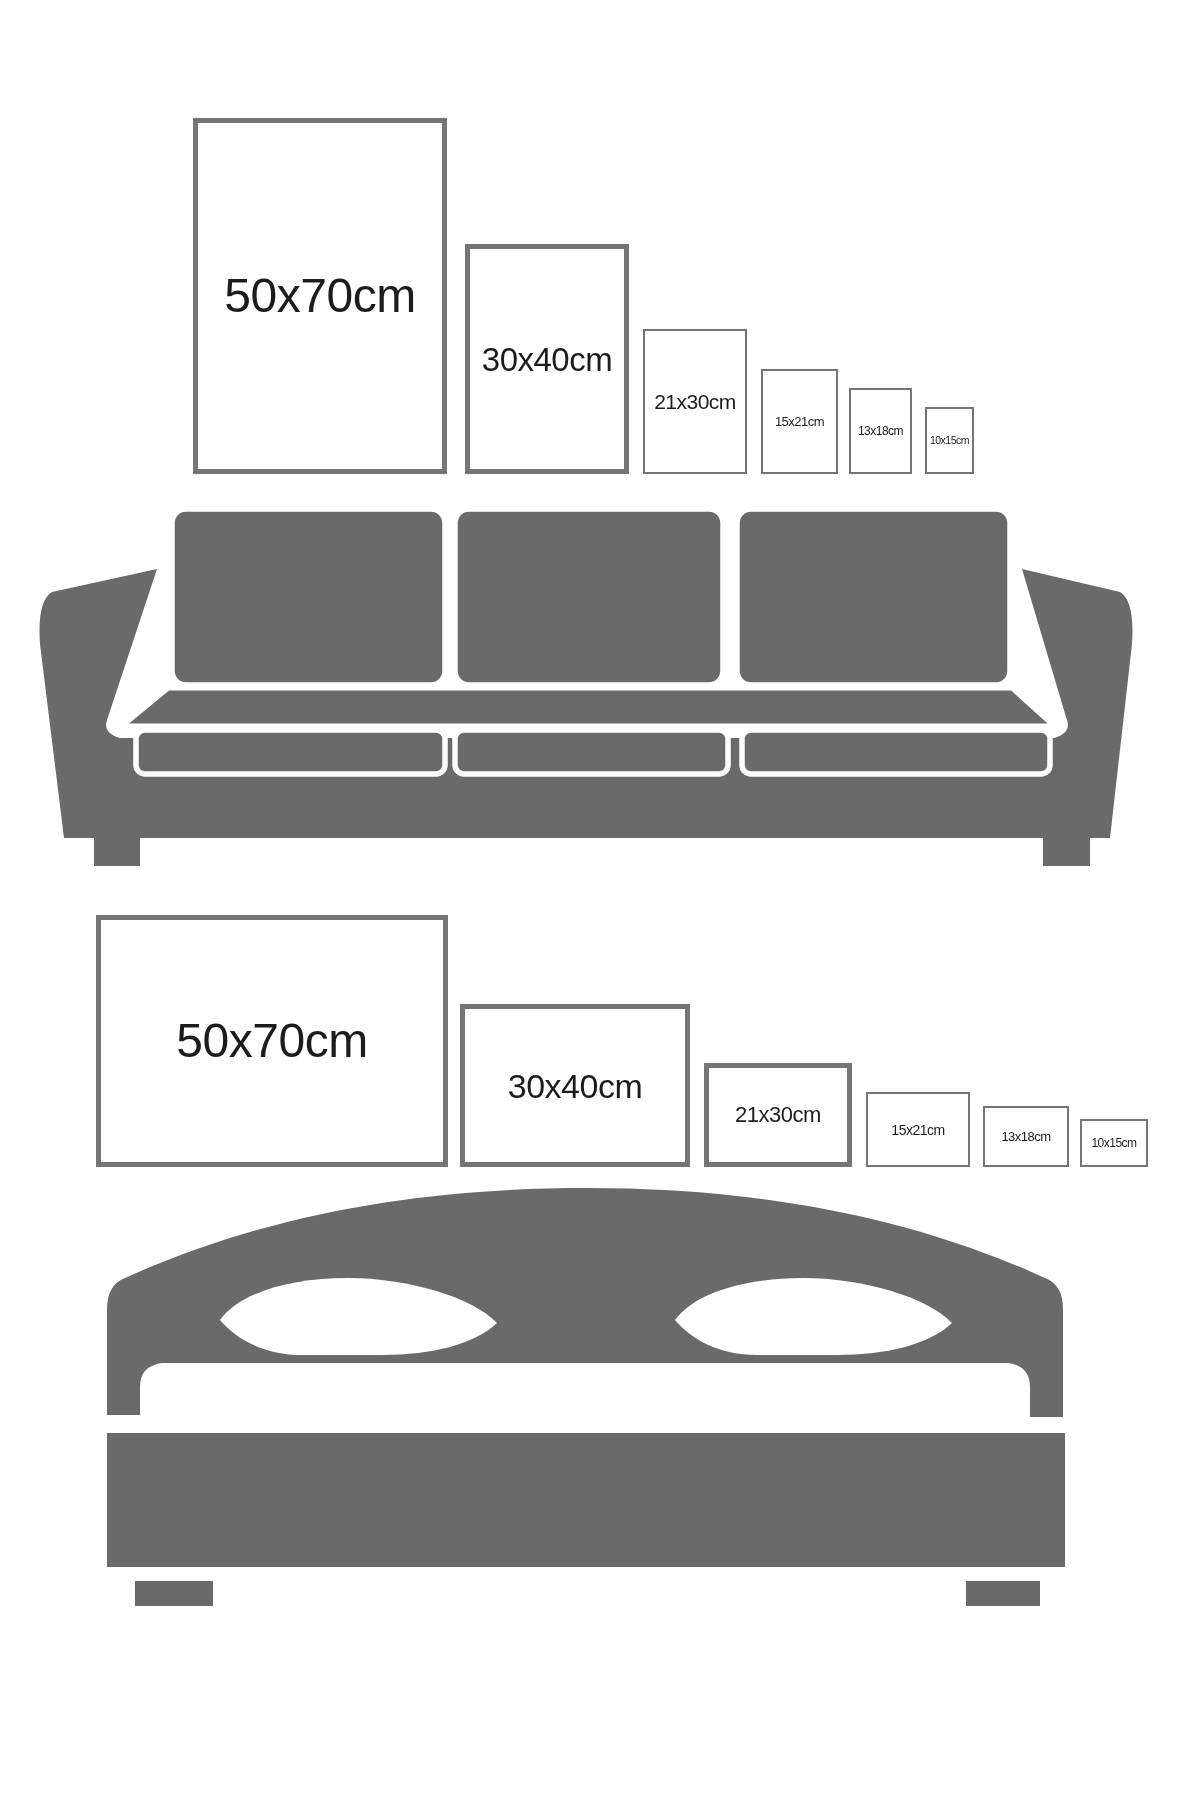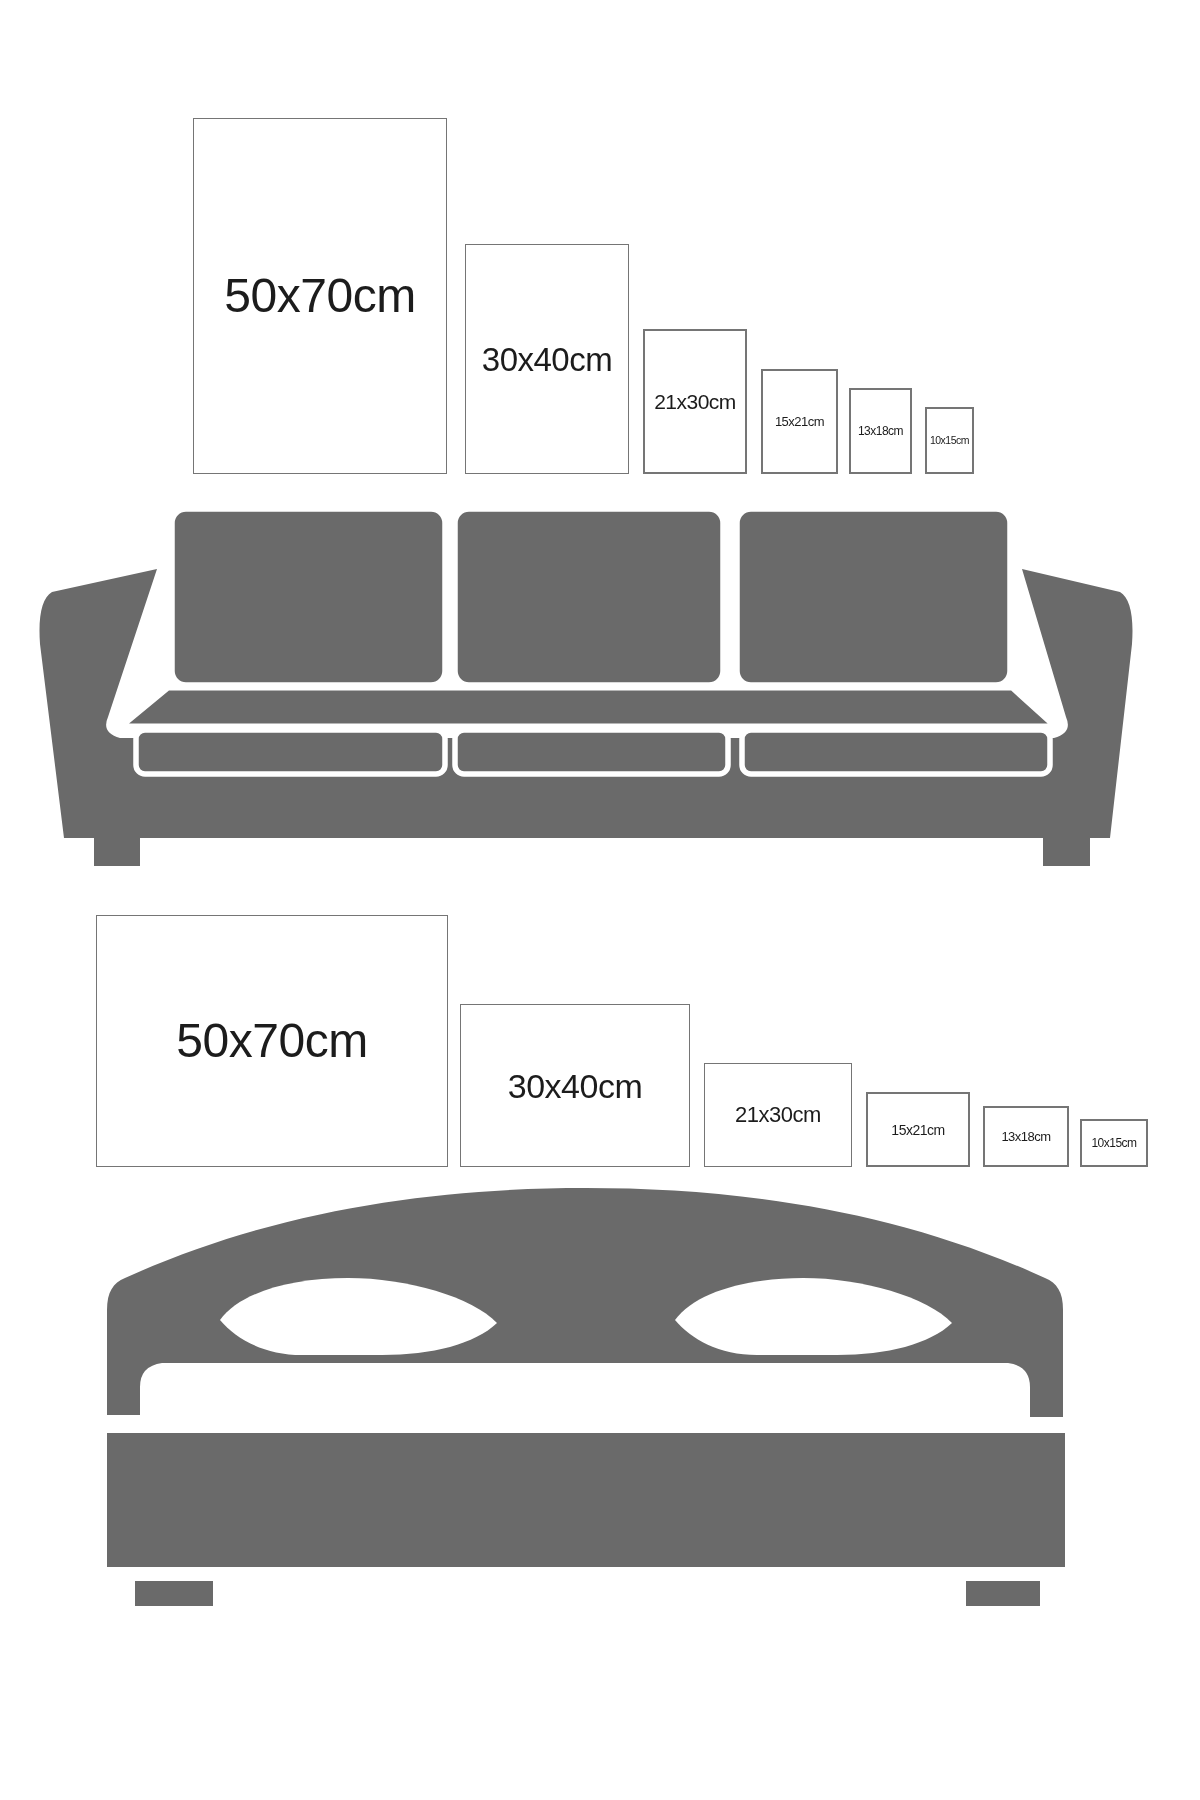--- a/index.html
+++ b/index.html
@@ -4,21 +4,21 @@
 <style>
   html,body{margin:0;padding:0;}
   body{
     width:1200px;height:1800px;position:relative;background:#ffffff;
     font-family:"Liberation Sans", sans-serif;
     overflow:hidden;
   }
   .canvas{position:absolute;inset:0;width:1200px;height:1800px;}
   .frame{
     position:absolute;box-sizing:border-box;background:#ffffff;
-    border:1px solid #f97316;
+    border:5px solid #f97316;
     display:flex;align-items:center;justify-content:center;
   }
   .frame.thin{border-width:2px;}
   .frame-label{
     color:#1c1c1c;line-height:1;white-space:nowrap;letter-spacing:-0.5px;
   }
   .illustration{position:absolute;left:0;display:block;}
 </style>
 </head>
 <body>

